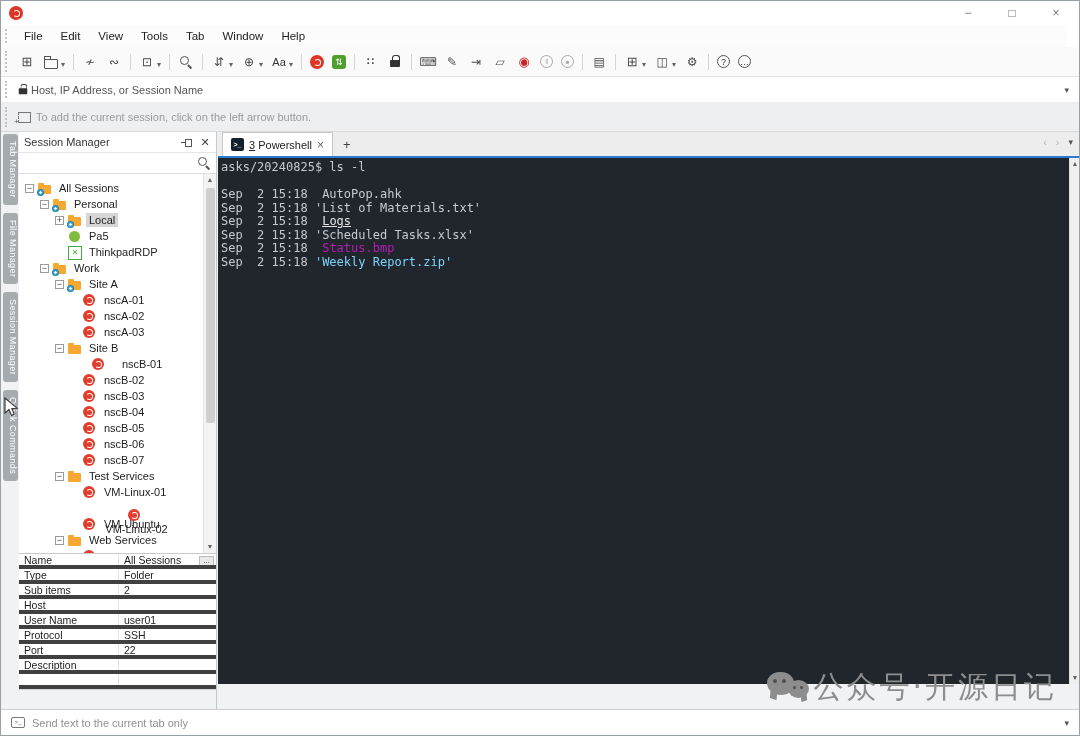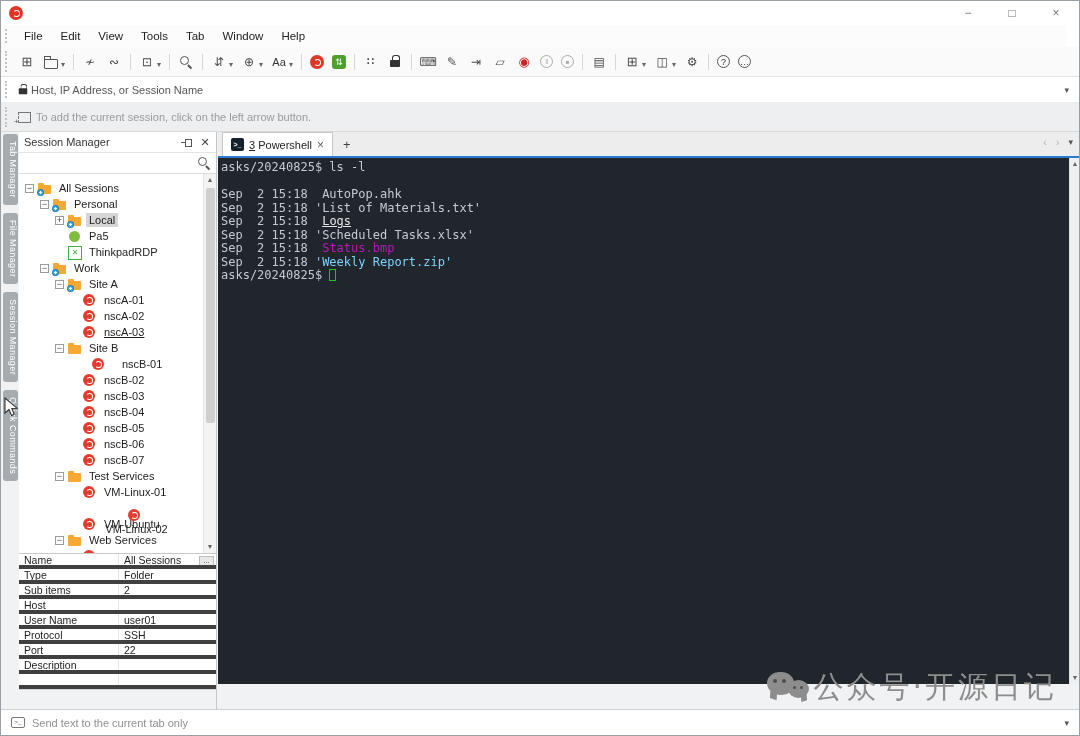--- a/index.html
+++ b/index.html
@@ -364,21 +364,21 @@
             <div class="tree-row" style="padding-left: 51px;">
               <span class="exp empty"></span>
               <span class="t-ic session"></span>
               <span class="t-label">nscA-01</span>
             </div>
             <div class="tree-row" style="padding-left: 51px;">
               <span class="exp empty"></span>
               <span class="t-ic session"></span>
               <span class="t-label">nscA-02</span>
             </div>
-            <div class="tree-row" style="padding-left: 51px; text-decoration: underline;">
+            <div class="tree-row" style="padding-left: 51px;">
               <span class="exp empty"></span>
               <span class="t-ic session"></span>
               <span class="t-label">nscA-03</span>
             </div>
             <div class="tree-row" style="padding-left: 36px;">
               <span class="exp">−</span>
               <span class="t-ic folder"></span>
               <span class="t-label">Site B</span>
             </div>
             <div class="tree-row" style="padding-left: 51px; gap: 9px;">
@@ -529,21 +529,20 @@
 
       <div id="terminal" style="background: rgb(32, 38, 44);">
           <div class="tline"><span style="color: rgb(197, 202, 208);">asks/20240825$ ls -l</span></div>
           <div class="tline"><span style="color: rgb(197, 202, 208);"> </span></div>
           <div class="tline"><span style="color: rgb(197, 202, 208);">Sep  2 15:18  AutoPop.ahk</span></div>
           <div class="tline"><span style="color: rgb(197, 202, 208);">Sep  2 15:18 'List of Materials.txt'</span></div>
           <div class="tline"><span style="color: rgb(197, 202, 208);">Sep  2 15:18  </span><span style="color: #e5e5e5; text-decoration: underline;">Logs</span></div>
           <div class="tline"><span style="color: rgb(197, 202, 208);">Sep  2 15:18 'Scheduled Tasks.xlsx'</span></div>
           <div class="tline"><span style="color: rgb(197, 202, 208);">Sep  2 15:18  </span><span style="color: rgb(180, 27, 180);">Status.bmp</span></div>
           <div class="tline"><span style="color: rgb(197, 202, 208);">Sep  2 15:18 </span><span style="color: #7dd3fc;">'Weekly Report.zip'</span></div>
-          <div class="tline"><span style="color: rgb(197, 202, 208);">asks/20240825$ </span><span class="cursor" style="border-color: rgb(31, 193, 31);"></span></div>
         </div>
 
       <div class="term-sb">
         <span class="sb-arrow" style="top:0;">▲</span>
         <span class="sb-arrow" style="bottom:0;">▼</span>
       </div>
 
     </div>
   </div>
 

